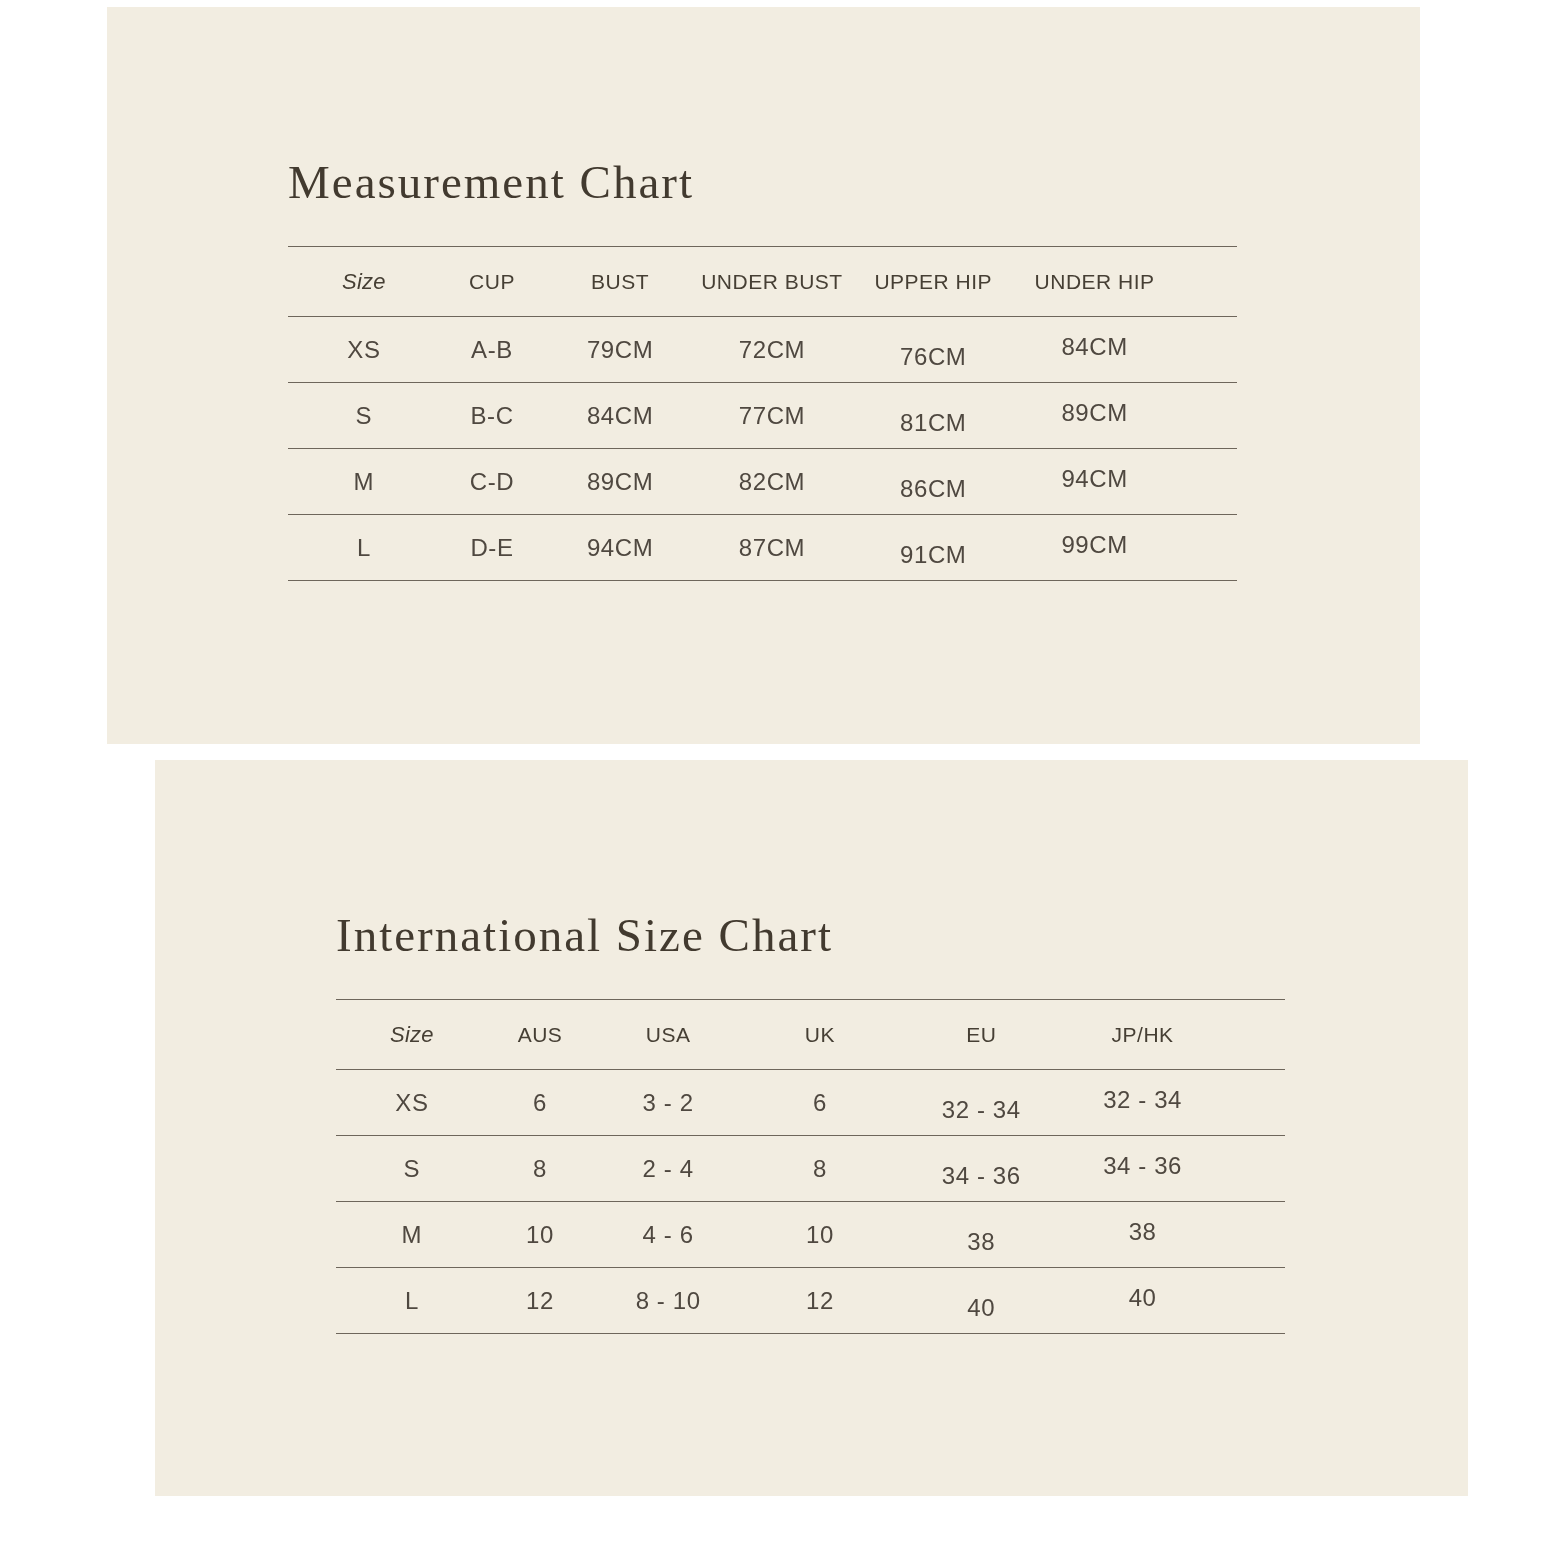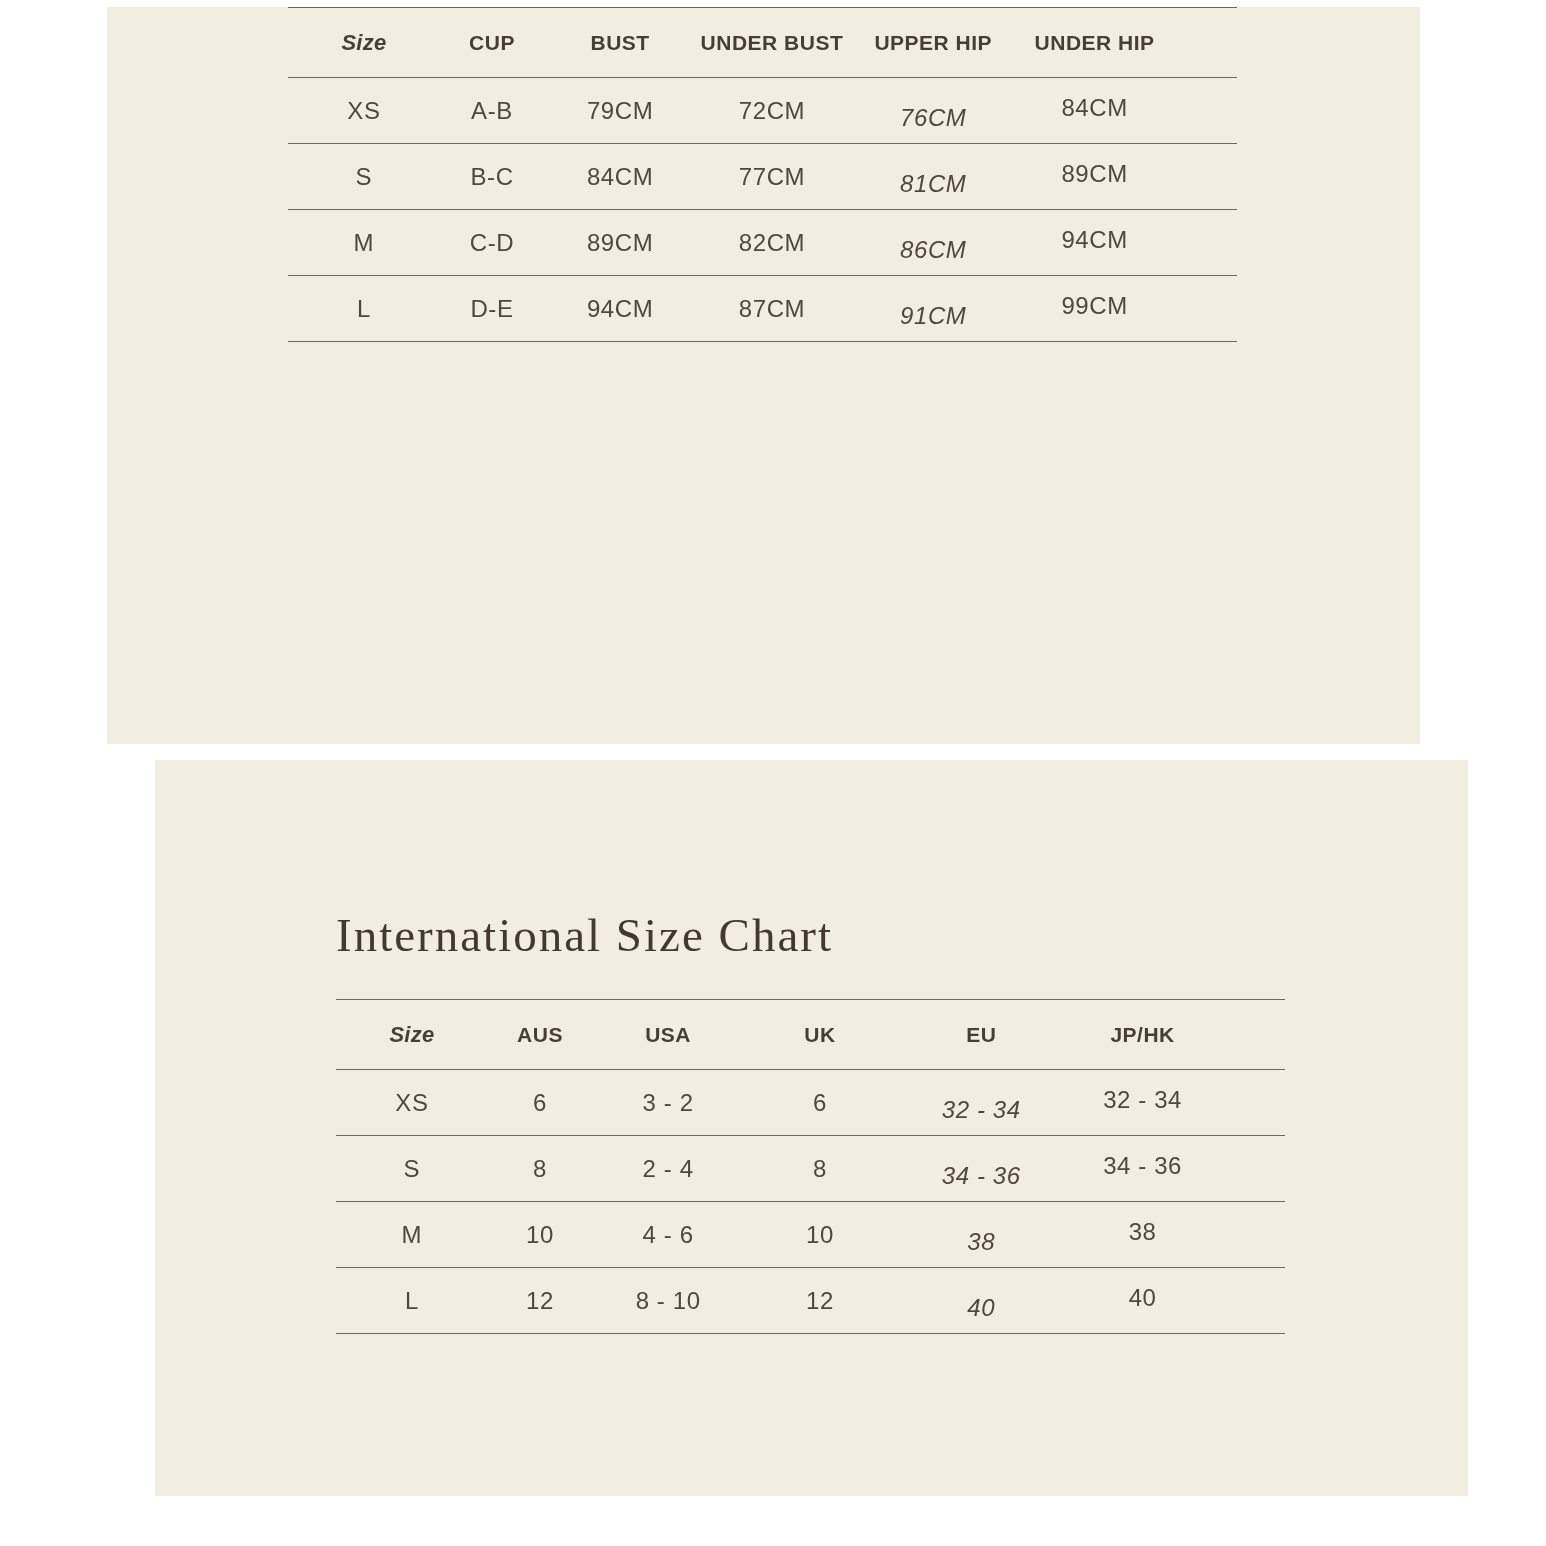--- a/index.html
+++ b/index.html
@@ -39,46 +39,47 @@
     border-bottom: 1px solid var(--line-color, #6e665b);
   }
   table.size-table th, table.size-table td {
     text-align: center;
     vertical-align: middle;
     padding: 0;
   }
   table.size-table thead tr { height: 70px; }
   table.size-table tbody tr { height: 66px; }
   th.col-header {
-    font-weight: 700;
+    font-weight: 400;
     font-size: 21px;
     letter-spacing: 0.5px;
     color: var(--header-color, #463f34);
   }
   th.col-header.size-header {
     font-style: italic;
     font-size: 22px;
     letter-spacing: 0.2px;
   }
   td.cell {
     font-weight: 400;
     font-size: 24px;
     letter-spacing: 0.6px;
     color: var(--cell-color, #4f4840);
   }
   td.cell span { display: inline-block; }
   
-  tbody td:nth-child(5) span { transform: translateY(7px); font-style: italic; }
+  tbody td:nth-child(5) span { transform: translateY(7px); }
   tbody td:nth-child(6) span { transform: translateY(-3px); }
 </style>
 </head>
 <body style="background: rgb(255, 255, 255);">
 
 <section class="panel panel-1">
   <div class="panel-content">
+    <h1 class="chart-title">Measurement Chart</h1>
     <table class="size-table">
         <colgroup>
           <col style="width: 16%;">
           <col style="width: 11%;">
           <col style="width: 16%;">
           <col style="width: 16%;">
           <col style="width: 18%;">
           <col style="width: 16%;">
           <col style="width: 7%;">
         </colgroup>

